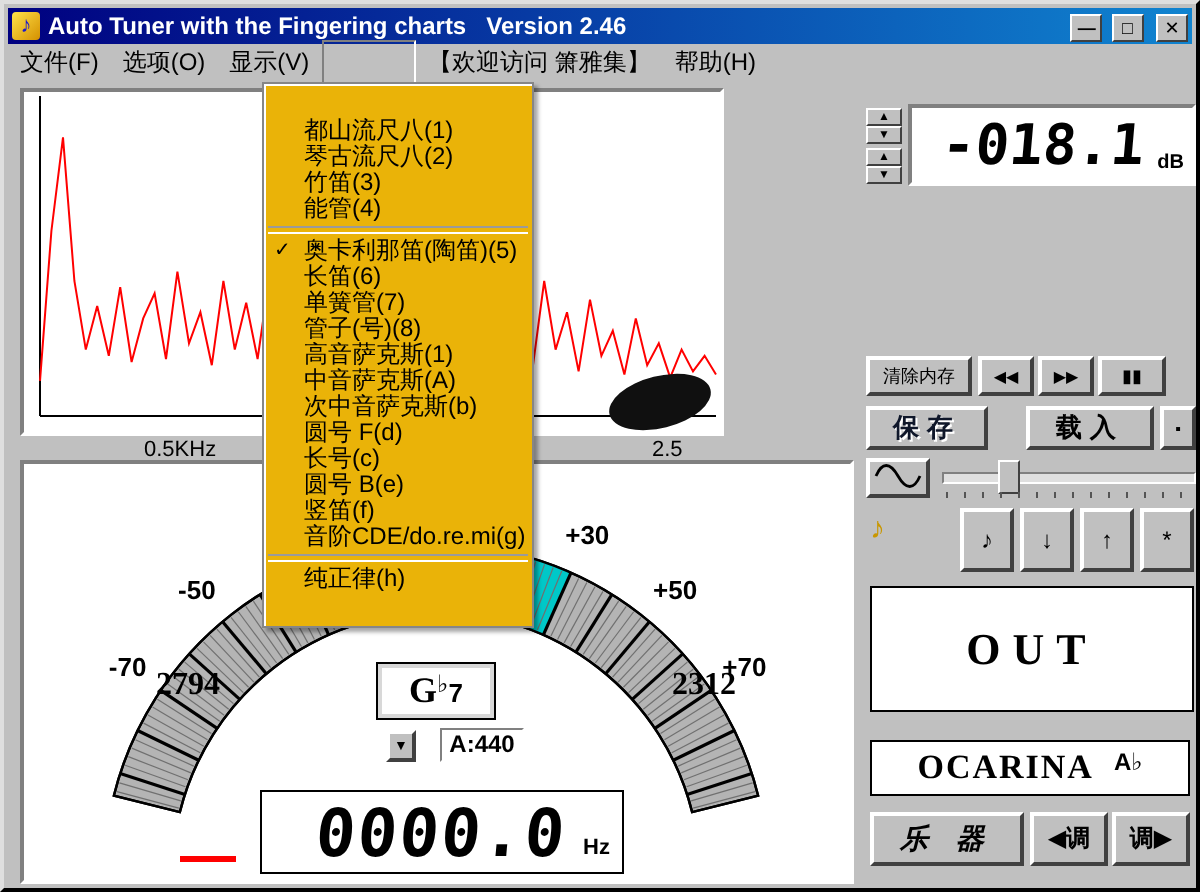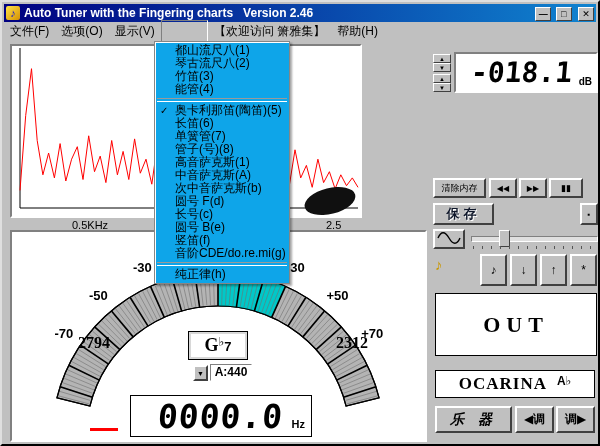--- a/index.html
+++ b/index.html
@@ -38,21 +38,21 @@
   .gaugepanel{left:8px;top:228px;width:417px;height:212px;}
   #gauge-svg{position:absolute;left:0;top:0;width:413px;height:208px;}
   .freq{position:absolute;font-family:"Liberation Serif","DejaVu Serif",serif;font-weight:bold;font-size:16px;}
   .freq.left{left:66px;top:102px;}
   .freq.right{left:324px;top:102px;}
   .notebox{position:absolute;left:176px;top:99px;width:58px;height:27px;background:#fff;
     border:1px solid #000;box-shadow:inset 0 0 0 2px #d8d8d8;display:flex;align-items:center;justify-content:center;}
   .nl{font-family:"Liberation Serif","DejaVu Serif",serif;font-size:18px;font-weight:bold;}
   .na{font-size:12px;position:relative;top:-4px;}
   .no{font-size:13px;font-weight:bold;position:relative;top:1px;}
-  .pitchrow{position:absolute;left:181px;top:132px;display:flex;gap:2px;align-items:flex-end;}
+  .pitchrow{position:absolute;left:181px;top:132px;display:flex;gap:12px;align-items:flex-end;}
   .tinybtn{width:15px;height:16px;font-size:7px;line-height:7px;padding:0;background:#c0c0c0;
     border:2px solid;border-color:#fff #404040 #404040 #fff;font-family:inherit;}
   .pitchfield{display:inline-block;width:40px;height:15px;background:#fff;border:1px solid;
     border-color:#808080 #fff #fff #808080;font-weight:bold;font-size:12px;text-align:center;line-height:15px;}
   .hzbox{position:absolute;left:118px;top:163px;width:182px;height:42px;background:#fff;
     border:1px solid #000;display:flex;align-items:center;justify-content:flex-end;
     padding-right:28px;box-sizing:border-box;}
   .lcd{font-family:"DejaVu Sans Mono","Liberation Mono",monospace;font-weight:bold;
     display:inline-block;transform:skewX(-5deg);}
   .lcd.big{font-size:33px;letter-spacing:1px;}
@@ -100,23 +100,23 @@
     font-size:22px;letter-spacing:6px;}
   #instrument-box{position:absolute;left:433px;top:368px;width:160px;height:28px;background:#fff;
     border:1px solid #000;display:flex;align-items:center;justify-content:center;gap:10px;box-sizing:border-box;}
   .iname{font-family:"Liberation Serif","DejaVu Serif",serif;font-weight:bold;font-size:17px;letter-spacing:1px;}
   .ikey{font-size:12px;font-weight:bold;position:relative;top:-3px;}
   #btn-instrument{left:433px;top:404px;width:77px;height:27px;font-size:14px;font-weight:bold;letter-spacing:5px;font-style:italic;}
   #btn-tune-left{left:513px;top:404px;width:39px;height:27px;font-size:12px;font-weight:bold;}
   #btn-tune-right{left:554px;top:404px;width:39px;height:27px;font-size:12px;font-weight:bold;}
 
   
-  #instrument-menu{position:absolute;left:129px;top:39px;width:134px;background:#0ea5e9;
+  #instrument-menu{position:absolute;left:129px;top:39px;width:134px;background:#eab308;
     border:1px solid #868686;box-shadow:inset 1px 1px 0 #fff,2px 2px 2px rgba(0,0,0,.35);
-    padding:2px 0;z-index:50;margin-left:23px;}
+    padding:17px 0;z-index:50;}
   .menu-option{position:relative;padding:0 6px 0 20px;line-height:13px;font-size:12px;
     white-space:nowrap;overflow:hidden;}
   .menu-option .check{position:absolute;left:5px;top:0;font-size:10px;}
   .menu-sep{height:2px;margin:2px 2px;border-top:1px solid #9a9a9a;border-bottom:1px solid #fff;}
 </style>
 </head>
 <body>
 
 <div class="window">
 
@@ -313,20 +313,21 @@
     <span id="db-value" class="lcd">-018.1</span>
     <span class="dbunit">dB</span>
   </div>
 
   <button class="btn3d" id="btn-clear">清除内存</button>
   <button class="btn3d" id="btn-rew">◀◀</button>
   <button class="btn3d" id="btn-fwd">▶▶</button>
   <button class="btn3d" id="btn-pause">▮▮</button>
 
   <button class="btn3d" id="btn-save">保存</button>
+  <button class="btn3d" id="btn-load">载入</button>
   <button class="btn3d" id="btn-mini">▪</button>
 
   <button class="btn3d" id="btn-wave">
     <svg viewBox="0 0 24 12" width="24" height="12">
       <path d="M1,6 C4,-1 8,-1 12,6 C16,13 20,13 23,6" fill="none" stroke="#000" stroke-width="1.4"></path>
     </svg>
   </button>
   <div id="slider">
     <div class="track"></div>
     <div class="thumb"></div>

